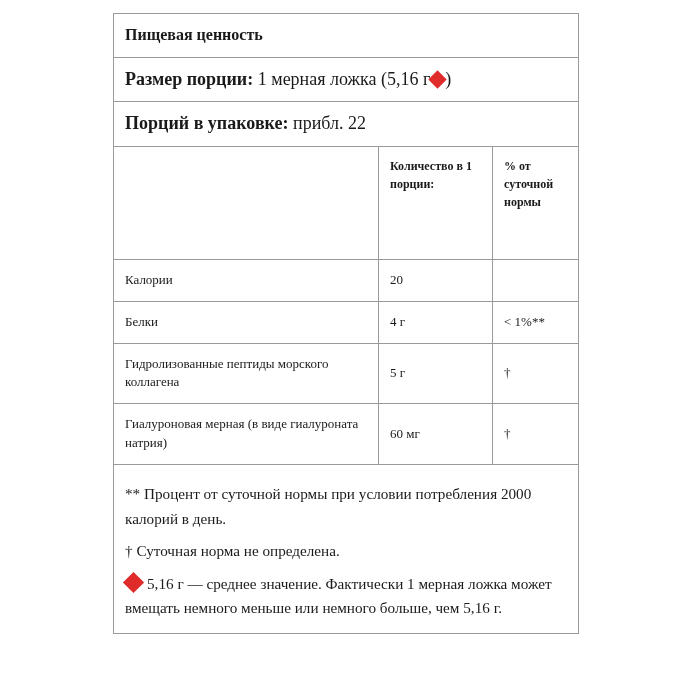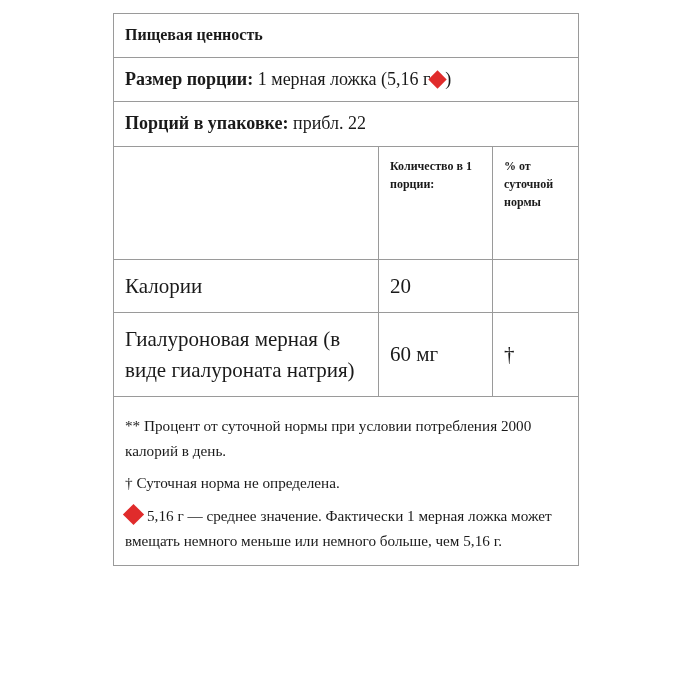--- a/index.html
+++ b/index.html
@@ -46,21 +46,21 @@
   .col-amount { width: 114px; }
   .col-dv     { width: 86px;  }
 
   .cell-pad {
     padding: 9px 10px 9px 11px;
     font-size: 15.5px;
     line-height: 1.42;
   }
   .cell-pad-tall {
     padding: 11px 10px 11px 11px;
-    font-size: 21px;
+    font-size: 13px;
     line-height: 1.45;
   }
 
   .title-row .cell-pad {
     font-weight: bold;
     font-size: 16px;
     padding-top: 10px;
     padding-bottom: 10px;
   }
 
@@ -169,23 +169,45 @@
           <div class="cell-pad-tall">Калории</div>
         </td>
         <td class="amount-cell">
           <div class="cell-pad-tall">20</div>
         </td>
         <td class="dv-cell">
           <div class="cell-pad-tall"></div>
         </td>
       </tr>
 
-
-
-
+      <tr>
+        <td>
+          <div class="cell-pad-tall">Белки</div>
+        </td>
+        <td class="amount-cell">
+          <div class="cell-pad-tall">4 г</div>
+        </td>
+        <td class="dv-cell">
+          <div class="cell-pad-tall">&lt; 1%**</div>
+        </td>
+      </tr>
+
+
+
+      <tr>
+        <td>
+          <div class="cell-pad-tall">Гидролизованные пептиды морского коллагена</div>
+        </td>
+        <td class="amount-cell">
+          <div class="cell-pad-tall">5 г</div>
+        </td>
+        <td class="dv-cell dagger">
+          <div class="cell-pad-tall">†</div>
+        </td>
+      </tr>
 
       <tr>
         <td>
           <div class="cell-pad-tall">Гиалуроновая мерная (в виде гиалуроната натрия)</div>
         </td>
         <td class="amount-cell">
           <div class="cell-pad-tall">60 мг</div>
         </td>
         <td class="dv-cell dagger">
           <div class="cell-pad-tall">†</div>

